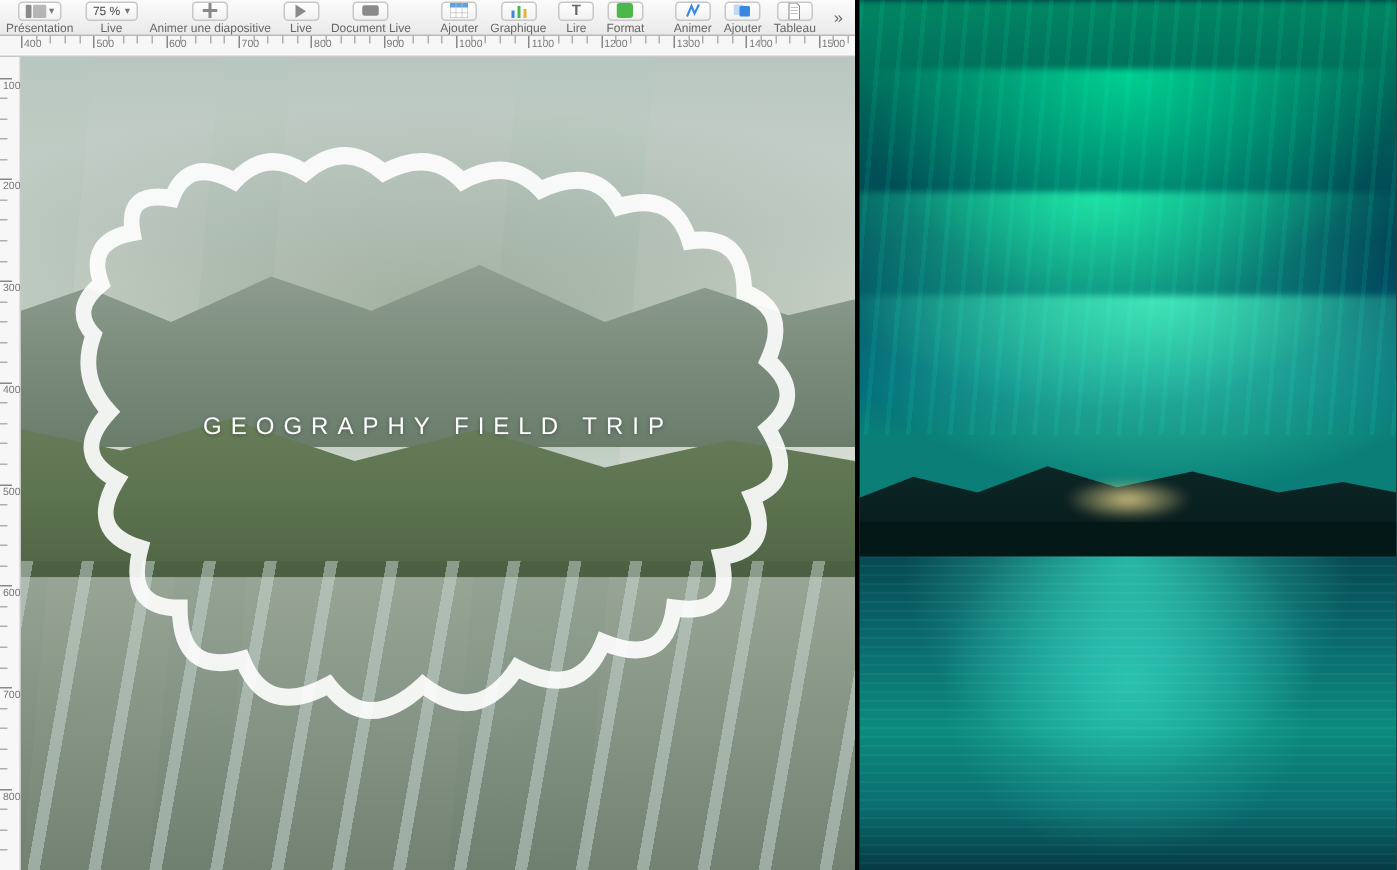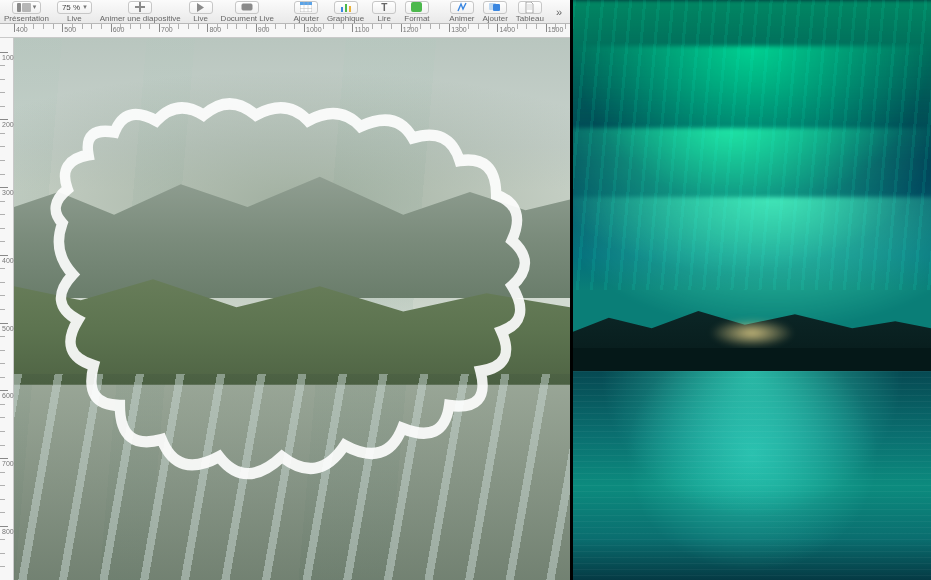--- a/index.html
+++ b/index.html
@@ -533,20 +533,21 @@
         <div class="band-hill"></div>
       </div>
 
       <div class="iceland-outline">
         <svg viewBox="0 0 100 80" preserveAspectRatio="none">
           <path d="M8 34 Q4 30 6 25 Q3 22 7 19 Q5 14 11 13 Q10 8 16 9 Q18 4 24 7 Q28 3 33 6 Q38 2 43 6 Q49 3 53 7 Q59 4 63 8 Q70 5 73 10 Q80 8 82 14 Q89 13 89 20 Q95 22 92 28 Q97 32 92 36 Q96 42 90 44 Q93 50 86 51 Q88 58 80 57 Q79 64 71 61 Q68 68 60 64 Q55 71 48 66 Q41 72 36 66 Q28 70 25 63 Q17 65 17 57 Q10 57 12 50 Q5 48 9 42 Q3 39 8 34 Z"></path>
         </svg>
       </div>
 
       <div class="title-wrap">
+        <div class="title-sub">GEOGRAPHY FIELD TRIP</div>
       </div>
     </div>
   </div>
 
   <div class="divider"></div>
 
   <div class="right-pane">
     <div class="aurora-sky"></div>
     <div class="aurora-band a1"></div>
     <div class="aurora-band a2"></div>

